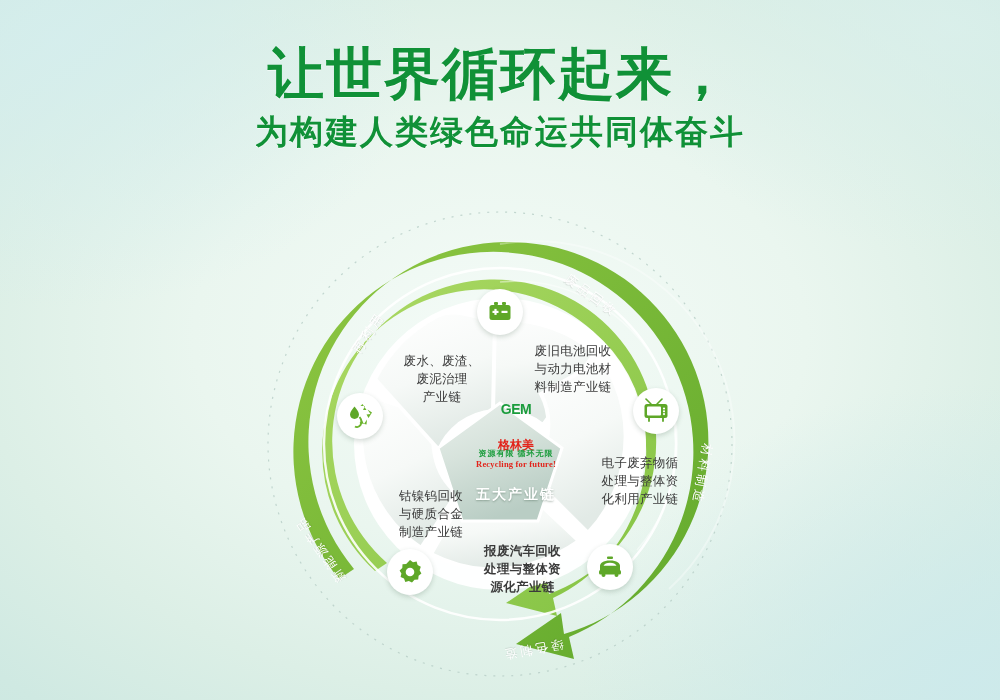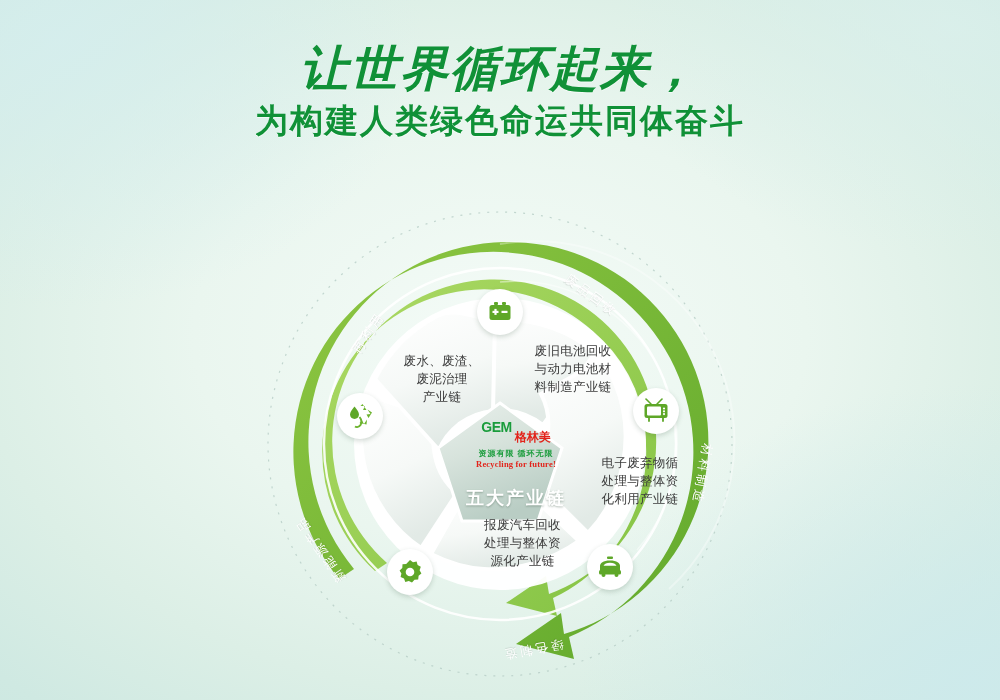--- a/index.html
+++ b/index.html
@@ -29,21 +29,21 @@
     position:absolute;left:0;right:0;top:38px;text-align:center;
     z-index:6;
   }
   .headline .line{
     color:#109137;
     font-weight:bold;
     letter-spacing:2px;
     line-height:1.30;
     text-shadow:0 1px 0 rgba(255,255,255,.55);
   }
-  .headline .l1{font-size:48px;font-style:italic;}
+  .headline .l1{font-size:56px;}
   .headline .l2{font-size:33px;}
 
   
   .stage{
     position:absolute;left:203px;top:207px;width:594px;height:474px;
     z-index:4;
   }
   .stage svg{display:block;}
 
   
@@ -80,39 +80,40 @@
   .bubble svg{display:block;}
 
   
   .center{
     position:absolute;left:255px;top:212px;width:116px;height:92px;
     z-index:9;text-align:center;pointer-events:none;
   }
   .logo-row{
     display:flex;align-items:center;justify-content:center;gap:3px;
     height:15px;
+    flex-direction:column;
   }
   .logo-gem{
     font-size:14px;font-weight:bold;color:#1a9c3c;letter-spacing:-.5px;
     font-family:"Liberation Sans",sans-serif;line-height:1;
   }
   .logo-cn{
     font-size:12px;font-weight:bold;color:#e2231a;letter-spacing:0px;line-height:1;margin-top:20px;
   }
   .logo-slogan{
     font-size:8px;color:#1a9c3c;letter-spacing:1px;margin-top:16px;line-height:1;
     font-weight:bold;
   }
   .logo-eng{
     font-size:8.5px;color:#e2231a;letter-spacing:.2px;margin-top:2px;line-height:1;
     font-weight:bold;font-family:Liberation Serif, serif;
   }
   .center-title{
     margin-top:17px;
-    font-size:18px;font-weight:bold;color:#ffffff;letter-spacing:2px;
+    font-size:14px;font-weight:bold;color:#ffffff;letter-spacing:2px;
     text-shadow:0 1px 2px rgba(40,70,50,.35);
   }
 </style>
 </head>
 <body>
 
 <div id="page">
 
   <div class="headline">
     <div class="line l1">让世界循环起来，</div>
@@ -238,24 +239,27 @@
     </svg>
 
     <div class="seg-label" style="left:310px;top:135px;width:120px;">废旧电池回收
 与动力电池材
 料制造产业链</div>
 
     <div class="seg-label" style="left:382px;top:247px;width:110px;">电子废弃物循
 处理与整体资
 化利用产业链</div>
 
-    <div class="seg-label" style="left:262px;top:309px;width:115px;">报废汽车回收
+    <div class="seg-label" style="left:262px;top:335px;width:115px;font-weight:bold;">报废汽车回收
 处理与整体资
 源化产业链</div>
 
+    <div class="seg-label" style="left:173px;top:280px;width:110px;">钴镍钨回收
+与硬质合金
+制造产业链</div>
 
     <div class="seg-label" style="left:183px;top:145px;width:112px;font-family:Liberation Serif, serif;">废水、废渣、
 废泥治理
 产业链</div>
 
     <div class="ring-label" style="left:363px;top:62px;transform:rotate(36deg);transform-origin:0 50%;">废品回收</div>
 
     <div class="ring-label" style="left:504px;top:228px;transform:rotate(100deg);transform-origin:0 50%;">材料制造</div>
 
     <div class="ring-label" style="left:360px;top:428px;transform:rotate(170deg);transform-origin:0 50%;">绿色制造</div>

